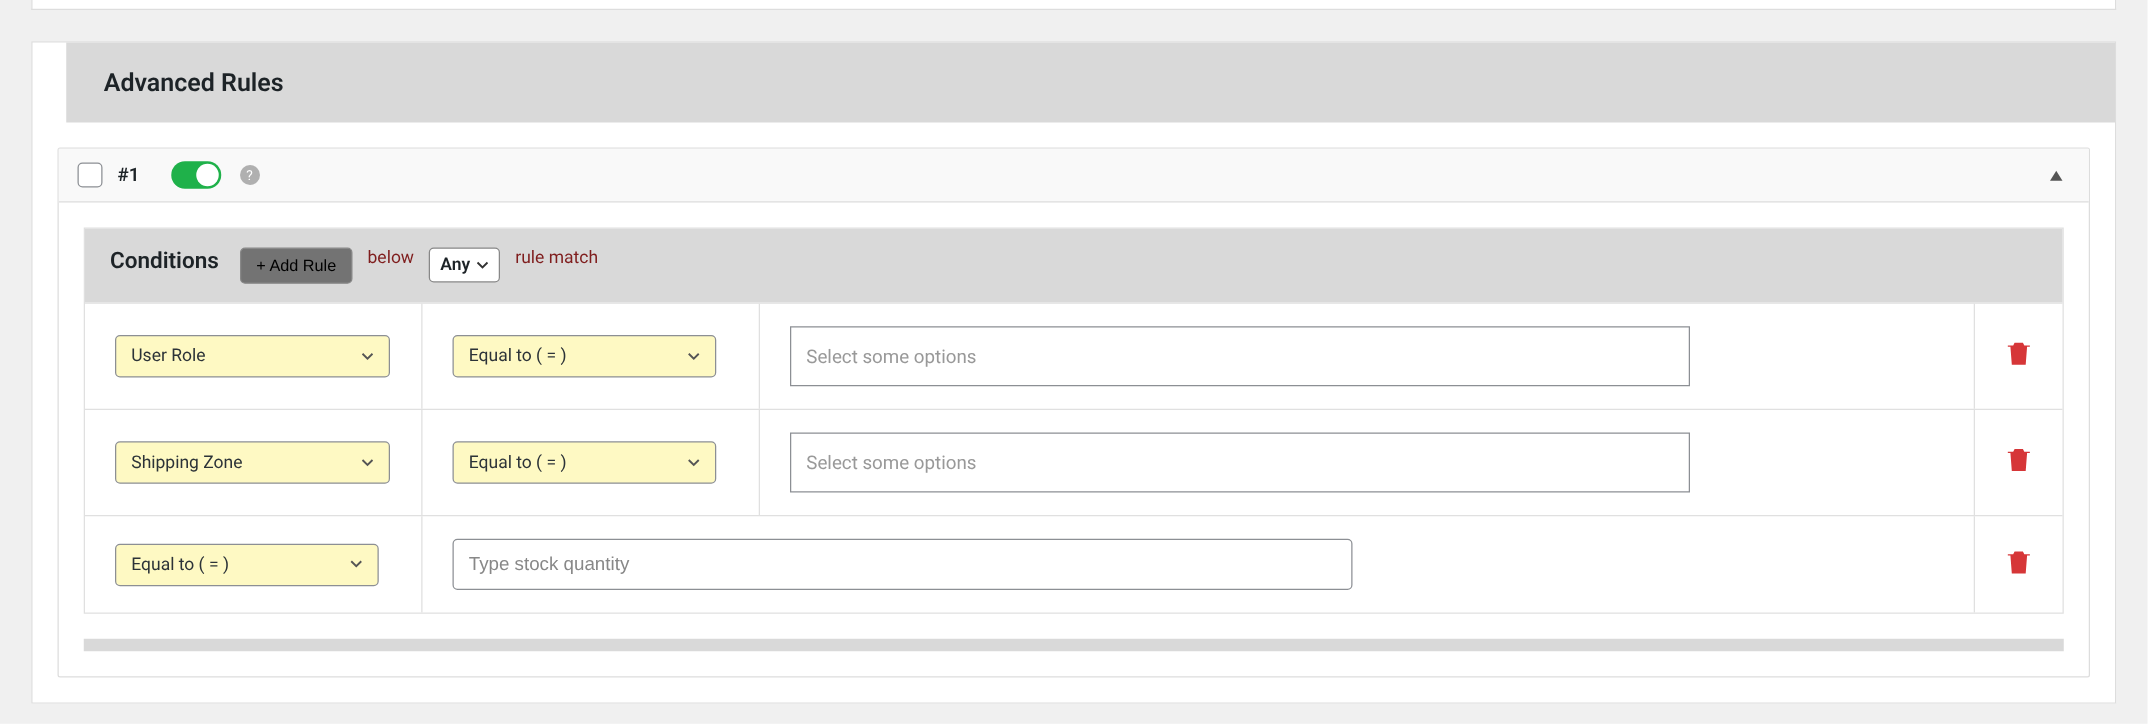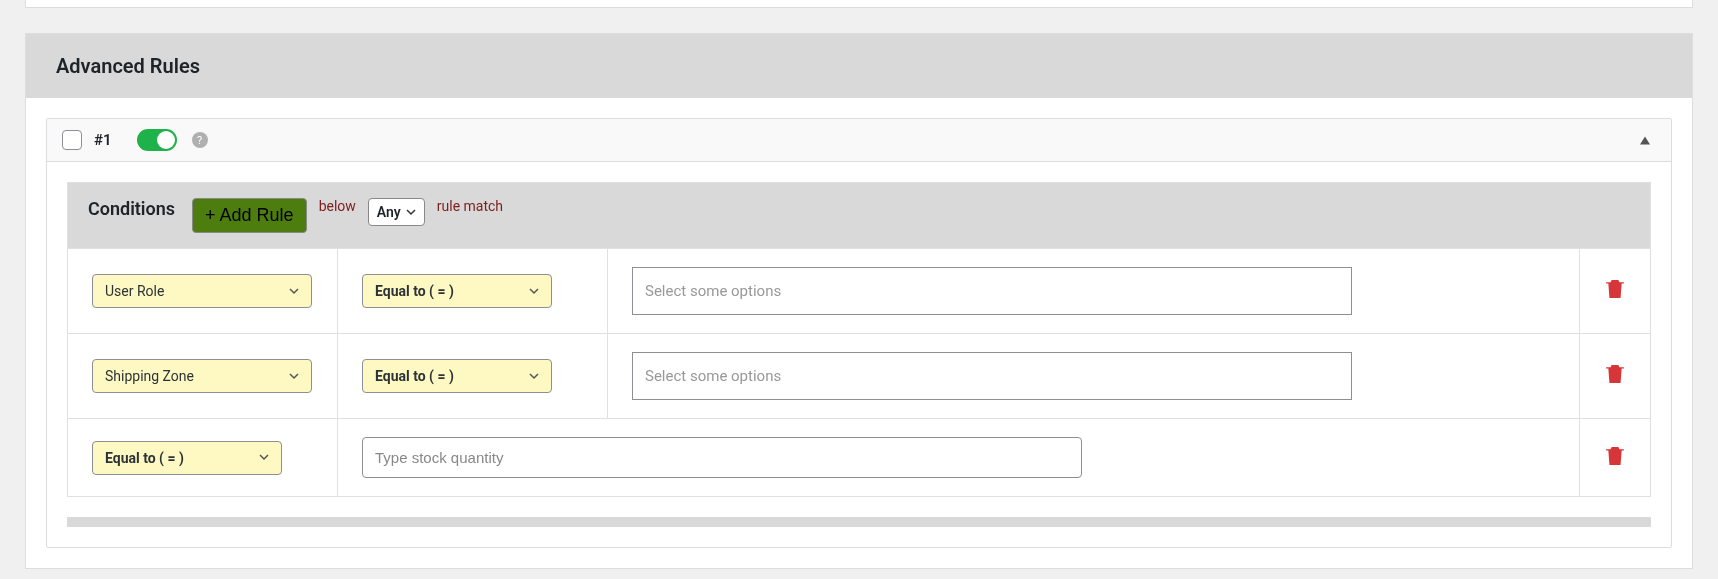--- a/index.html
+++ b/index.html
@@ -17,20 +17,21 @@
       background: #fff;
       margin: 20px 25px 0 25px;
       border: 1px solid #ddd;
     }
     .panel-header {
       background: #d9d9d9;
       padding: 20px 30px;
       font-size: 20px;
       font-weight: 600;
       color: #1d2327;
+      margin-left: 27px;
     }
     .rules-container {
       padding: 20px;
     }
     .rule-card {
       border: 1px solid #ddd;
       border-radius: 2px;
     }
     .rule-header {
       display: flex;
@@ -107,25 +108,25 @@
       display: flex;
       align-items: flex-start;
       gap: 12px;
     }
     .conditions-title {
       font-size: 18px;
       font-weight: 600;
       margin-right: 5px;
     }
     .add-rule-btn {
-      background: #4d7c0f;
+      background: #737373;
       border: 1px solid #888;
       padding: 6px 12px;
       border-radius: 4px;
-      font-size: 18px;
+      font-size: 13px;
       cursor: pointer;
       font-weight: 500;
     }
     .label-text {
       font-size: 14px;
       color: #7f1d1d;
     }
     .match-select {
       background: #fff;
       border: 1px solid #888;
@@ -176,22 +177,21 @@
       border-radius: 4px;
       padding: 8px 12px;
       font-size: 14px;
       display: flex;
       justify-content: space-between;
       align-items: center;
       cursor: pointer;
       color: #2c3338;
     }
     .cell-operator .dropdown {
-      width: 190px;
-      font-weight: bold;
+      width: 211px;
     }
     .chevron {
       font-size: 10px;
       color: #555;
     }
     .value-input {
       width: 100%;
       max-width: 720px;
       background: #fff;
       border: 1px solid #8c8f94;

